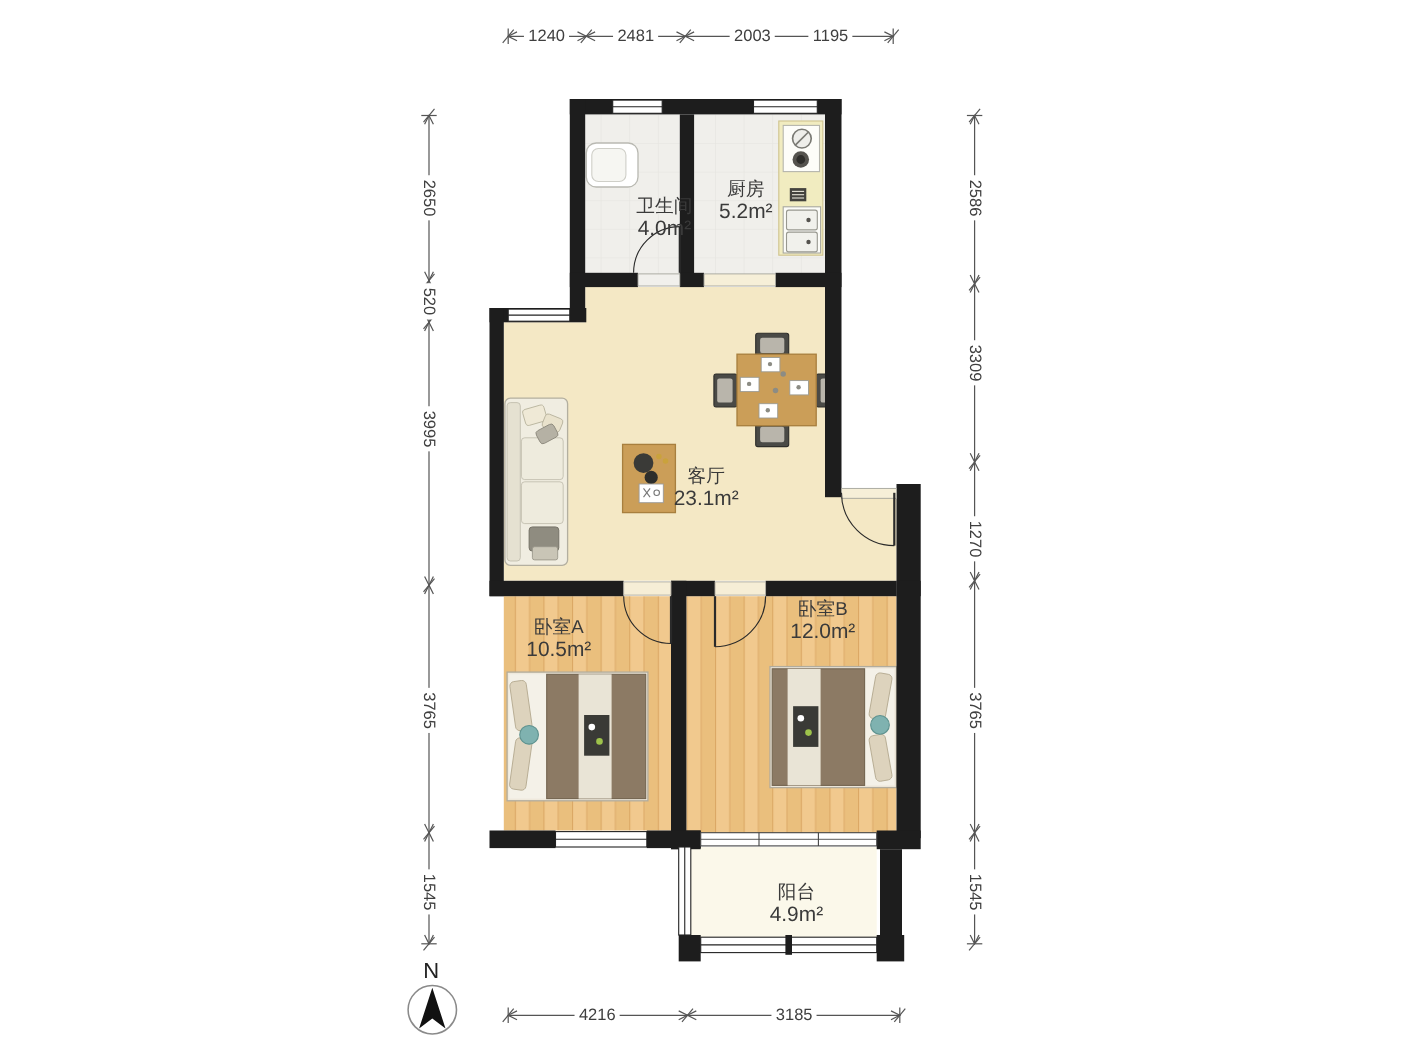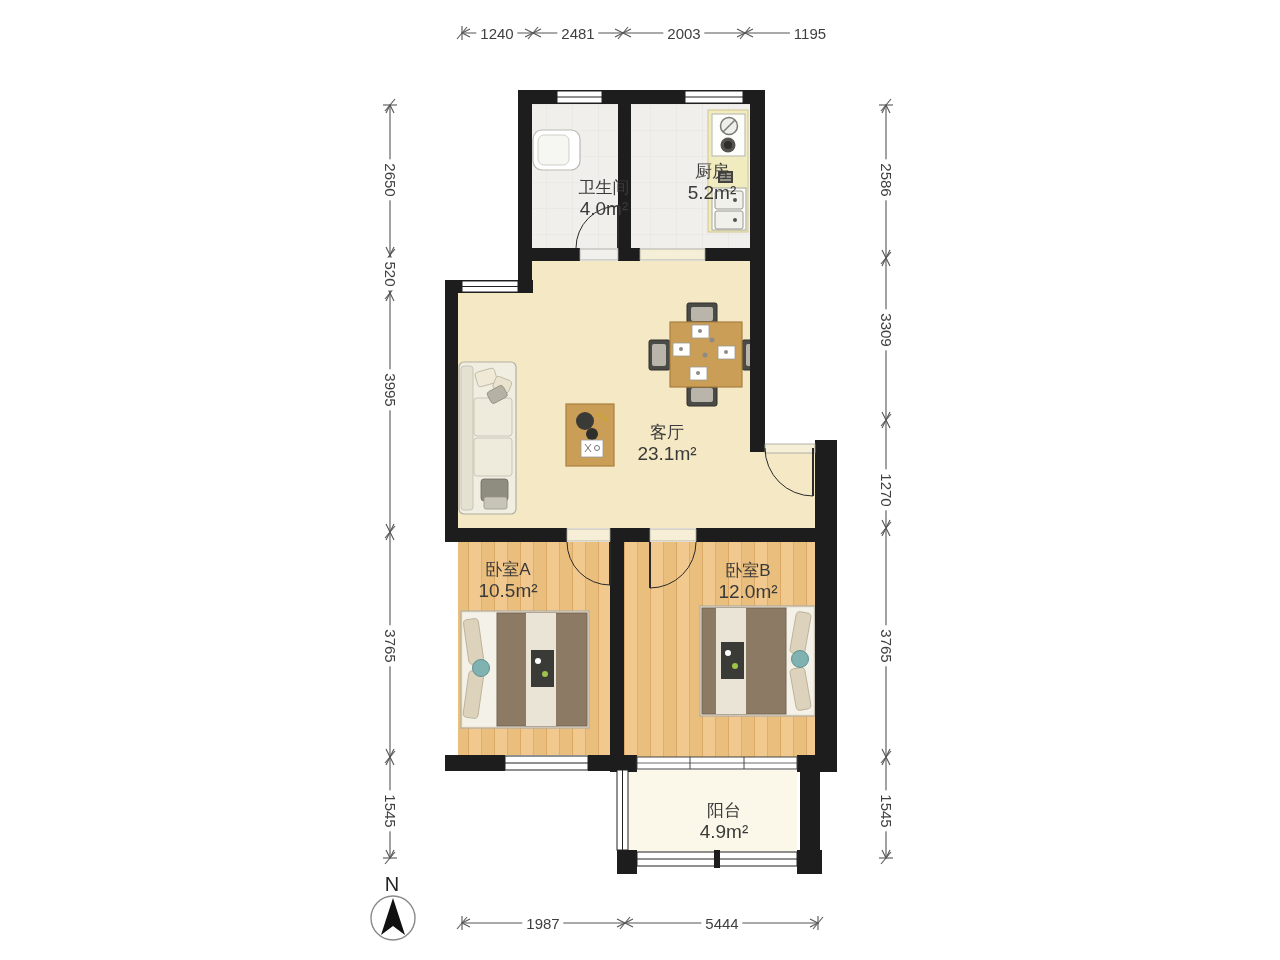--- a/index.html
+++ b/index.html
@@ -285,54 +285,54 @@
 
   <g>
     <circle cx="393" cy="918" r="22" fill="#ffffff" stroke="#8a8a8a" stroke-width="1.4"></circle>
     <polygon points="393,898 381,935 393,926 405,935" fill="#111111"></polygon>
   </g>
 </svg>
 
 <div class="dim" style="left:497px;top:33px">1240</div>
 <div class="dim" style="left:578px;top:33px">2481</div>
 <div class="dim" style="left:684px;top:33px">2003</div>
-<div class="dim" style="left:810px;top:33px">1195</div>
-
-<div class="dim" style="left:543px;top:923px">1987</div>
-<div class="dim" style="left:722px;top:923px">5444</div>
+<div class="dim" style="left:755px;top:33px">1195</div>
+
+<div class="dim" style="left:543px;top:923px">4216</div>
+<div class="dim" style="left:722px;top:923px">3185</div>
 
 <div class="dim vert" style="left:390px;top:180px">2650</div>
 <div class="dim vert" style="left:390px;top:274px">520</div>
 <div class="dim vert" style="left:390px;top:390px">3995</div>
 <div class="dim vert" style="left:390px;top:646px">3765</div>
 <div class="dim vert" style="left:390px;top:811px">1545</div>
 
 <div class="dim vert" style="left:886px;top:180px">2586</div>
 <div class="dim vert" style="left:886px;top:330px">3309</div>
 <div class="dim vert" style="left:886px;top:490px">1270</div>
 <div class="dim vert" style="left:886px;top:646px">3765</div>
 <div class="dim vert" style="left:886px;top:811px">1545</div>
 
 <div class="room" style="left:604px;top:199px">
   <span class="rname">卫生间</span>
   <span class="rarea">4.0m²</span>
 </div>
-<div class="room" style="left:712px;top:183px">
+<div class="room" style="left:678px;top:183px">
   <span class="rname">厨房</span>
   <span class="rarea">5.2m²</span>
 </div>
-<div class="room" style="left:667px;top:444px">
+<div class="room" style="left:642px;top:444px">
   <span class="rname">客厅</span>
   <span class="rarea">23.1m²</span>
 </div>
 <div class="room" style="left:508px;top:581px">
   <span class="rname">卧室A</span>
   <span class="rarea">10.5m²</span>
 </div>
-<div class="room" style="left:748px;top:582px">
+<div class="room" style="left:748px;top:565px">
   <span class="rname">卧室B</span>
   <span class="rarea">12.0m²</span>
 </div>
 <div class="room" style="left:724px;top:822px">
   <span class="rname">阳台</span>
   <span class="rarea">4.9m²</span>
 </div>
 
 <div class="nlabel" style="left:392px;top:884px">N</div>
 

